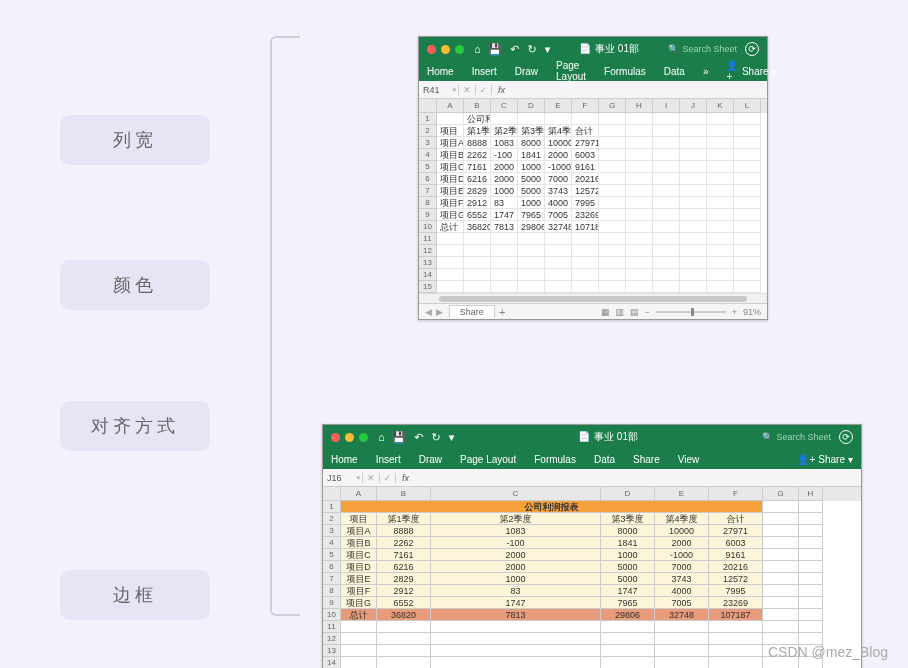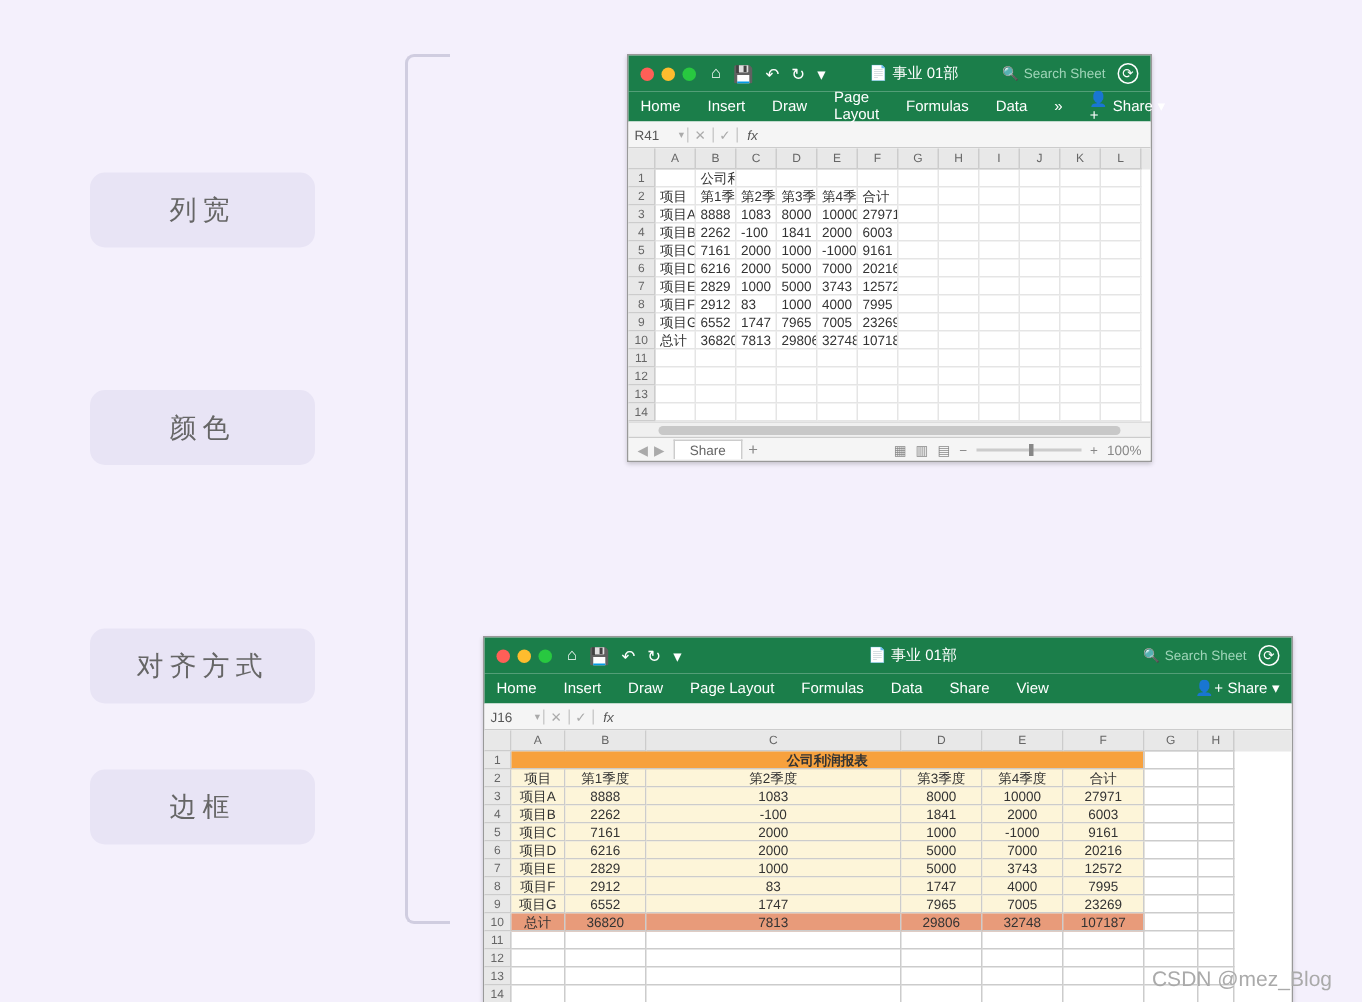--- a/index.html
+++ b/index.html
@@ -43,22 +43,22 @@
 .watermark{position:absolute;right:20px;bottom:8px;font-size:14px;color:#aaa}
 .circ{width:14px;height:14px;border:1px solid #fff;border-radius:50%;display:flex;align-items:center;justify-content:center;font-size:9px}
 </style>
 </head>
 <body>
 
 <div class="bracket"></div>
 
 <div class="pill" style="top:115px">列宽</div>
 <div class="pill" style="top:260px">颜色</div>
-<div class="pill" style="top:419px">对齐方式</div>
-<div class="pill" style="top:513px">边框</div>
+<div class="pill" style="top:401px">对齐方式</div>
+<div class="pill" style="top:570px">边框</div>
 
 <div class="excel" style="left:418px;top:36px;width:350px">
   <div class="titlebar">
     <div class="dots">
       <div class="dot" style="background:#ff5f57"></div>
       <div class="dot" style="background:#febc2e"></div>
       <div class="dot" style="background:#28c840"></div>
     </div>
     <div class="tbar-icons">
       <span>⌂</span>
@@ -312,35 +312,50 @@
         <div class="cell" style="width:27px"></div>
         <div class="cell" style="width:27px"></div>
         <div class="cell" style="width:27px"></div>
         <div class="cell" style="width:27px"></div>
         <div class="cell" style="width:27px"></div>
         <div class="cell" style="width:27px"></div>
         <div class="cell" style="width:27px"></div>
         <div class="cell" style="width:27px"></div>
         <div class="cell" style="width:27px"></div>
       </div>
+      <div class="row">
+        <div class="rh">15</div>
+        <div class="cell" style="width:27px"></div>
+        <div class="cell" style="width:27px"></div>
+        <div class="cell" style="width:27px"></div>
+        <div class="cell" style="width:27px"></div>
+        <div class="cell" style="width:27px"></div>
+        <div class="cell" style="width:27px"></div>
+        <div class="cell" style="width:27px"></div>
+        <div class="cell" style="width:27px"></div>
+        <div class="cell" style="width:27px"></div>
+        <div class="cell" style="width:27px"></div>
+        <div class="cell" style="width:27px"></div>
+        <div class="cell" style="width:27px"></div>
+      </div>
     </div>
   <div class="scrollh"></div>
   <div class="statusbar">
     <span style="color:#aaa;margin-right:4px">◀</span>
     <span style="color:#aaa;margin-right:6px">▶</span>
     <span class="sheettab">Share</span>
     <span class="plus">+</span>
     <div class="zoom">
       <span>▦</span>
       <span>▥</span>
       <span>▤</span>
       <span>−</span>
       <div class="slider"></div>
       <span>+</span>
-      <span>100%</span>
+      <span>91%</span>
     </div>
   </div>
 </div>
 
 <div class="excel styled" style="left:322px;top:424px;width:540px">
   <div class="titlebar">
     <div class="dots">
       <div class="dot" style="background:#ff5f57"></div>
       <div class="dot" style="background:#febc2e"></div>
       <div class="dot" style="background:#28c840"></div>

